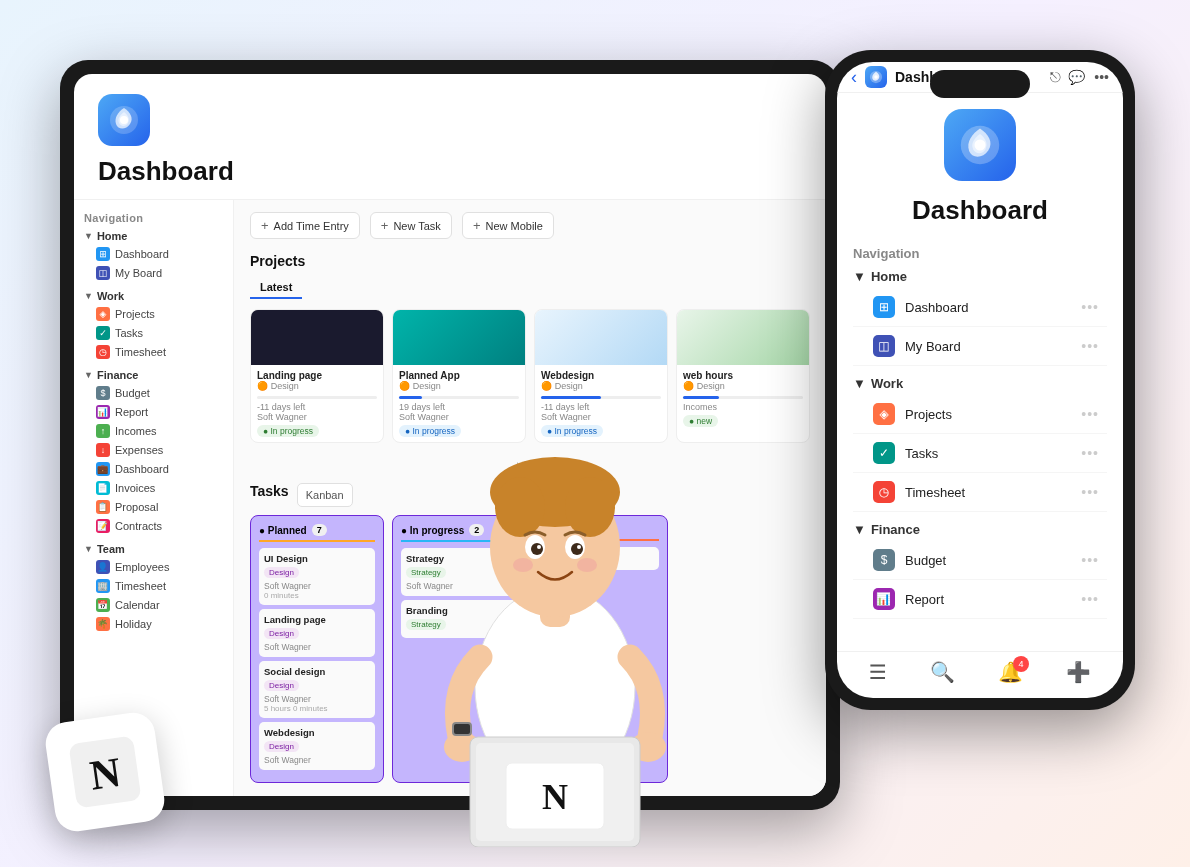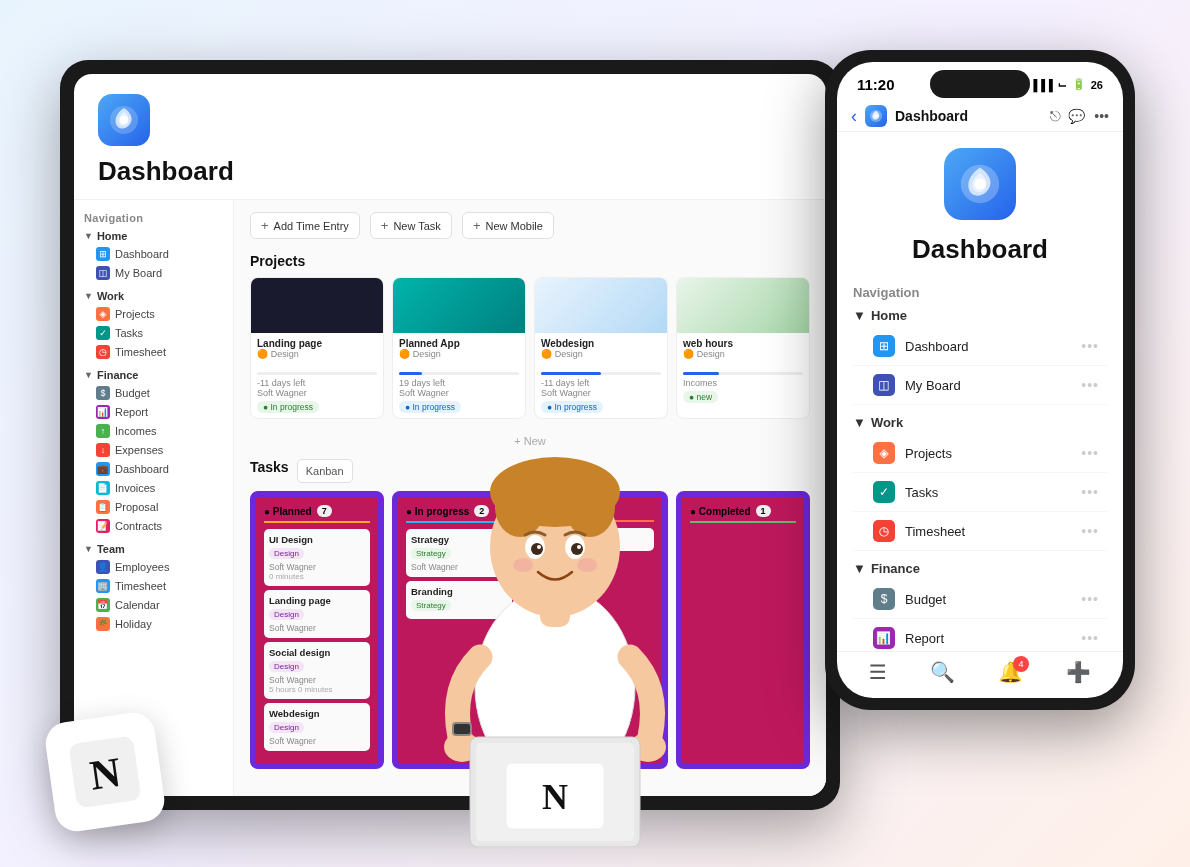--- a/index.html
+++ b/index.html
@@ -215,21 +215,21 @@
     .project-thumb.dark { background: #1a1a2e; }
     .project-thumb.teal { background: linear-gradient(135deg, #00b4aa, #008080); }
     .project-thumb.blue-light { background: linear-gradient(135deg, #e8f4fd, #b3d9f5); }
     .project-thumb.green { background: linear-gradient(135deg, #e8f5e9, #a5d6a7); }
 
     .project-info {
       padding: 5px 6px;
     }
 
     .project-name { font-weight: 600; font-size: 10px; color: #222; }
-    .project-sub { font-size: 9px; color: #888; margin-bottom: 13px; }
+    .project-sub { font-size: 9px; color: #888; margin-bottom: 5px; }
     .project-progress { height: 3px; background: #eee; border-radius: 2px; margin-bottom: 3px; }
     .project-progress-fill { height: 100%; border-radius: 2px; background: #2563eb; }
     .project-meta { font-size: 9px; color: #888; }
 
     .status-badge {
       display: inline-block;
       padding: 1px 6px;
       border-radius: 10px;
       font-size: 8.5px;
       font-weight: 500;
@@ -257,24 +257,24 @@
       cursor: pointer;
     }
 
     .kanban-board {
       display: grid;
       grid-template-columns: repeat(4, 1fr);
       gap: 8px;
     }
 
     .kanban-col {
-      background: #be185d;
+      background: #c4b5fd;
       border-radius: 8px;
       padding: 8px;
-      border: 6px solid #6d28d9;
+      border: 1px solid #6d28d9;
     }
 
     .kanban-col-header {
       display: flex;
       align-items: center;
       gap: 5px;
       font-size: 10px;
       font-weight: 600;
       margin-bottom: 6px;
       padding-bottom: 4px;
@@ -658,20 +658,23 @@
             <span class="plus">+</span>
             <span>New Task</span>
           </button>
           <button class="toolbar-btn">
             <span class="plus">+</span>
             <span>New Mobile</span>
           </button>
         </div>
 
         <div class="section-title">Projects</div>
+        <div class="tab-bar">
+          <div class="tab active">Latest</div>
+        </div>
 
         <div class="projects-grid">
           <div class="project-card">
             <div class="project-thumb dark"></div>
             <div class="project-info">
               <div class="project-name">Landing page</div>
               <div class="project-sub">🟠 Design</div>
               <div class="project-progress">
                 <div class="project-progress-fill" style="width:0%"></div>
               </div>
@@ -773,45 +776,30 @@
 
           <div class="kanban-col">
             <div class="kanban-col-header col-review">
               <span>● Review</span>
             </div>
             <div class="task-card">
               <div class="task-name">Wireframe</div>
             </div>
           </div>
 
-          <div class="kanban-col">
-            <div class="kanban-col-header col-completed">
-              <span>● Completed</span>
-              <span class="col-count">1</span>
-            </div>
-          </div>
         </div>
       </div>
     </div>
   </div>
 </div>
 
 <div class="phone">
   <div class="phone-screen">
     <div class="dynamic-island"></div>
 
-    <div class="phone-status-bar">
-      <span class="status-time">11:20</span>
-      <div class="status-icons">
-        <span>▐▐▐</span>
-        <span>⌙</span>
-        <span>🔋</span>
-        <span>26</span>
-      </div>
-    </div>
 
     <div class="phone-nav-bar">
       <span class="back-arrow">‹</span>
       <div class="phone-nav-logo">
         <svg width="14" height="14" viewBox="0 0 32 32" fill="none">
           <circle cx="16" cy="16" r="14" fill="white" fill-opacity="0.3"></circle>
           <path d="M16 4 C22 8, 26 14, 22 20 C18 26, 10 26, 8 20 C6 14, 10 8, 16 4Z" fill="white" opacity="0.8"></path>
           <circle cx="16" cy="16" r="4" fill="white"></circle>
         </svg>
       </div>

